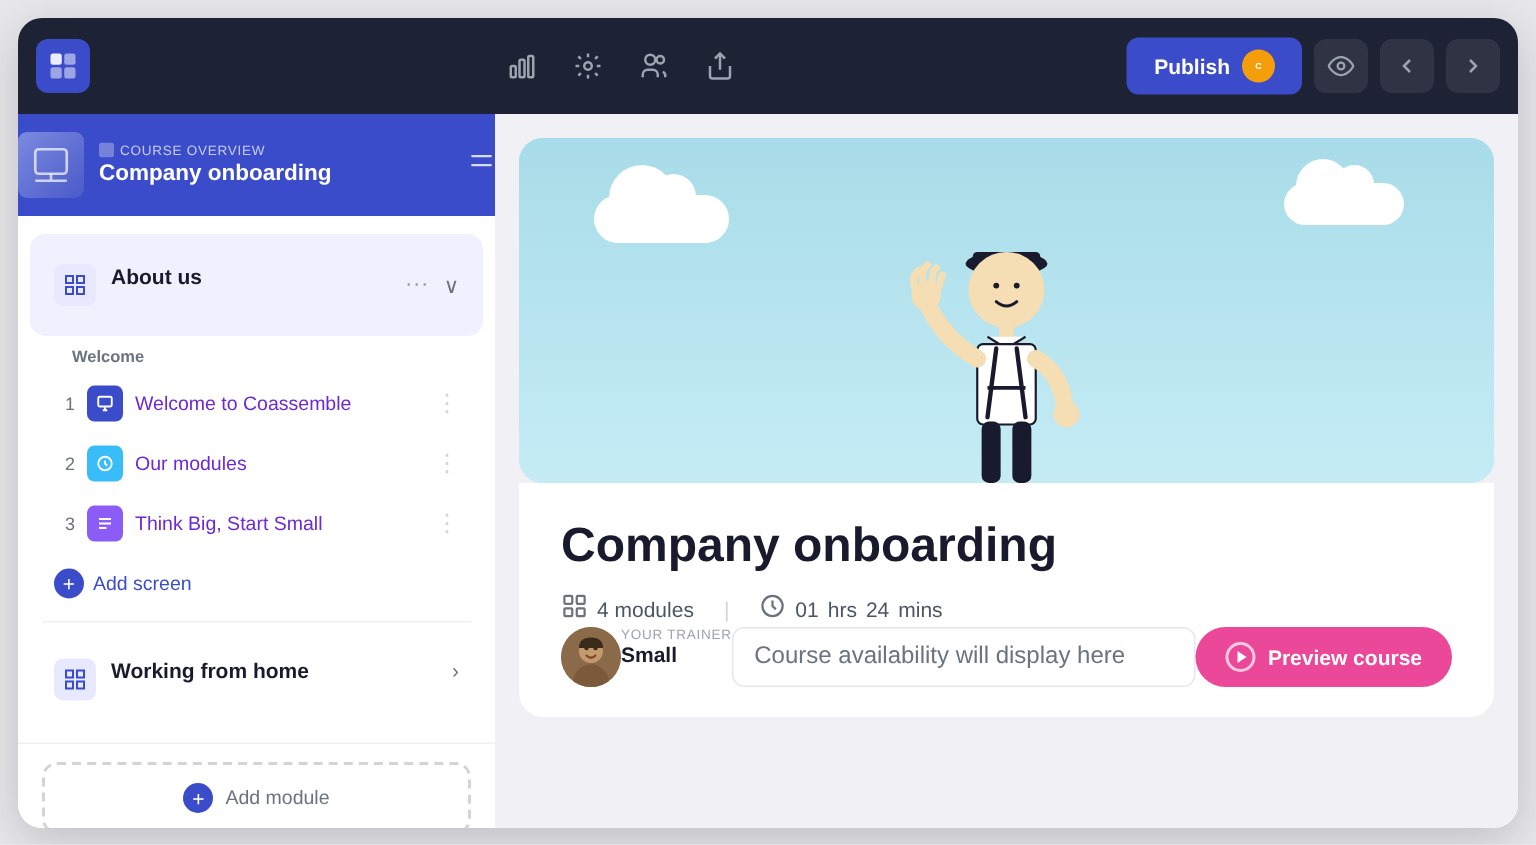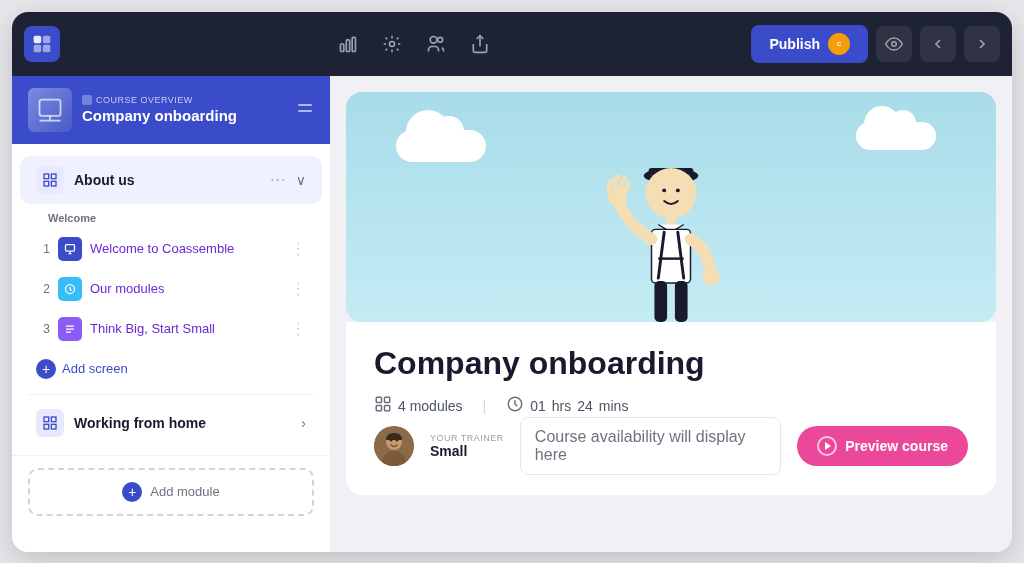--- a/index.html
+++ b/index.html
@@ -112,21 +112,21 @@
     .sidebar {
       width: 318px;
       background: white;
       flex-shrink: 0;
       display: flex;
       flex-direction: column;
       overflow: hidden;
     }
     .sidebar-header {
       background: #3b4cca;
-      padding: 12px 16px;
+      padding: 12px 0;
       display: flex;
       align-items: center;
       gap: 10px;
     }
     .sidebar-header-thumb {
       width: 44px;
       height: 44px;
       background: #5b6bd4;
       border-radius: 6px;
       overflow: hidden;
@@ -167,22 +167,21 @@
       flex: 1;
       overflow-y: auto;
       padding: 12px 0;
     }
     
     .module-section {
       margin-bottom: 8px;
     }
     .module-header {
       display: flex;
-      align-items: center;
-      padding: 10px 16px;
+      padding: 20px 16px;
       cursor: pointer;
       border-radius: 10px;
       margin: 0 8px;
       background: #f0f1ff;
     }
     .module-icon {
       width: 28px;
       height: 28px;
       background: #e8e9ff;
       border-radius: 6px;
@@ -410,22 +409,22 @@
     }
     .meta-icon {
       color: #6b7280;
       font-size: 16px;
     }
     .meta-divider {
       color: #d1d5db;
     }
     .course-footer {
       display: flex;
-      align-items: center;
-      gap: 16px;
+      align-items: flex-start;
+      gap: 0;
     }
     .trainer-info { }
     .trainer-label {
       font-size: 9px;
       color: #9ca3af;
       text-transform: uppercase;
       letter-spacing: 0.5px;
     }
     .trainer-name {
       font-size: 14px;

